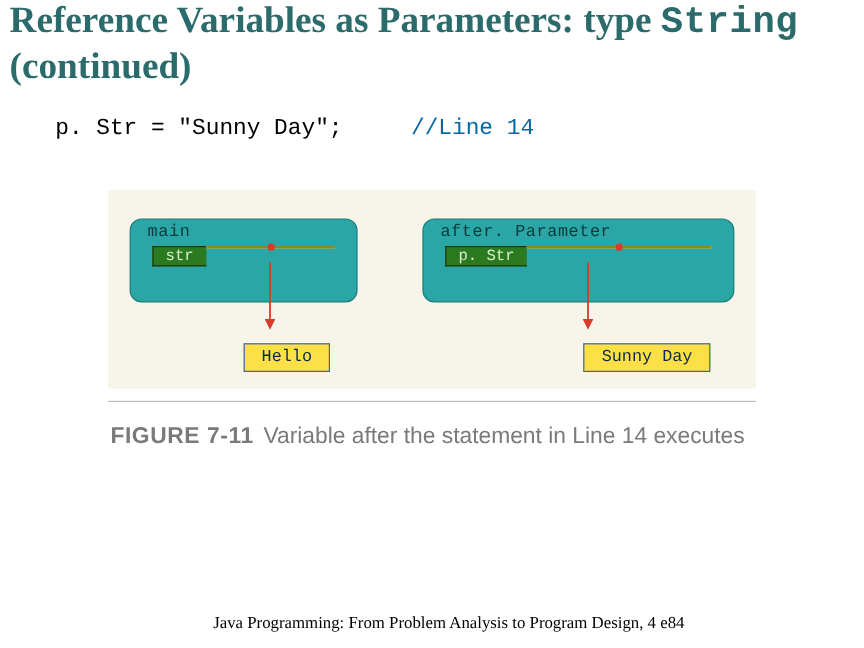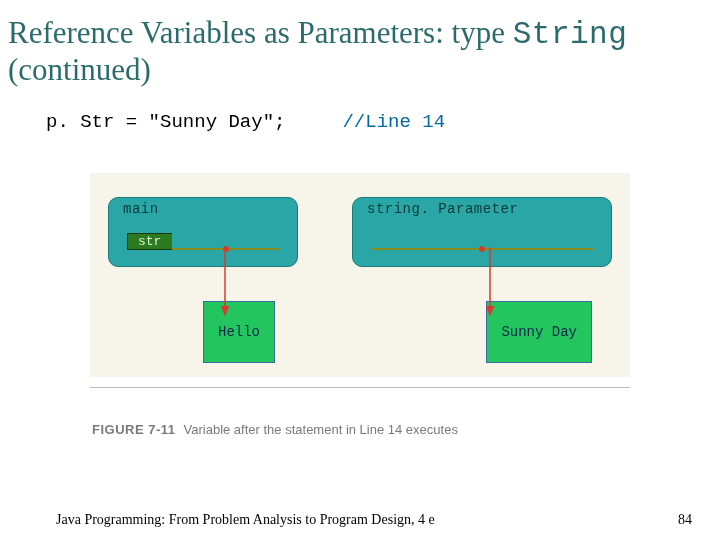--- a/index.html
+++ b/index.html
@@ -8,22 +8,22 @@
     height: 540px;
     background: #fff;
     font-family: "Times New Roman", Times, serif;
     position: relative;
     overflow: hidden;
   }
   .title {
     color: #2b6b6b;
     font-size: 31px;
     line-height: 1.12;
-    padding: 16px 8px 0 8px;
-    font-weight: normal;
+    padding: 0 8px 0 8px;
+    font-weight: bold;
   }
   .title .mono { font-family: "Courier New", monospace; letter-spacing: 0.5px; }
   .code-line {
     font-family: "Courier New", monospace;
     font-size: 19px;
     padding: 24px 0 0 46px;
     white-space: pre;
     color: #000;
   }
   .code-line .comment { color: #0369a1; }
@@ -56,21 +56,21 @@
     top: 3px;
     left: 14px;
     font-family: "Courier New", monospace;
     font-size: 14px;
     color: #0a3a3a;
     letter-spacing: 0.5px;
     text-align: center;
   }
   .var-cell {
     display: flex;
-    align-items: flex-end;
+    align-items: flex-start;
     height: 30px;
   }
   .var-name {
     background: #2b7a1f;
     color: #d9f0d0;
     font-family: "Courier New", monospace;
     font-size: 13px;
     padding: 0 10px;
     display: flex;
     align-items: center;
@@ -91,62 +91,62 @@
     width: 6px;
     height: 6px;
     background: #d73c2a;
     border-radius: 50%;
     left: 50%;
     top: 50%;
     transform: translate(-50%, -50%);
   }
   .row-bot { margin-top: 34px; gap: 0; padding: 0 20px 0 40px; }
   .val-box {
-    background: #22c55e;
+    background: #fde047;
     border: 1px solid #3a6aa0;
     font-family: "Courier New", monospace;
     font-size: 14px;
     color: #0a2a4a;
-    padding: 22px 14px;
+    padding: 3px 14px;
     text-align: center;
   }
   .vb-left { margin-left: 55px; }
   .vb-right { margin-left: 68px; }
 
   svg.arrows {
     position: absolute;
     left: 0;
     top: 0;
     width: 100%;
     height: 100%;
     pointer-events: none;
   }
 
   .figure-caption {
     font-family: Helvetica, Arial, sans-serif;
     color: #7a7a7a;
-    font-size: 13px;
-    padding: 34px 0 0 2px;
+    font-size: 19px;
+    padding: 18px 0 0 2px;
     border-top: 1px solid #bdbdbd;
     margin-top: 10px;
   }
   .figure-caption .fnum {
     font-weight: bold;
     letter-spacing: 0.5px;
     margin-right: 8px;
   }
 
   .footer {
     position: absolute;
     left: 0;
     bottom: 12px;
     width: 100%;
     padding: 0 28px 0 56px;
     display: flex;
-    justify-content: space-between;
+    justify-content: center;
     font-size: 14px;
     color: #000;
   }
 </style>
 </head>
 <body>
 
 <h1 class="title">
   <span>Reference Variables as Parameters: type </span><span class="mono">String</span><span> (continued)</span>
 </h1>
@@ -160,22 +160,23 @@
       <div class="frame left">
         <div class="frame-label">main</div>
         <div class="var-cell">
           <div class="var-name">str</div>
           <div class="var-box">
               <span class="dot"></span>
             </div>
         </div>
       </div>
       <div class="frame right">
-        <div class="frame-label">string. Parameter</div>
+        <div class="frame-label">after. Parameter</div>
         <div class="var-cell">
+          <div class="var-name">p. Str</div>
           <div class="var-box">
               <span class="dot"></span>
             </div>
         </div>
       </div>
     </div>
 
     <div class="row-bot">
       <div class="val-box vb-left">Hello</div>
       <div class="val-box vb-right">Sunny Day</div>

